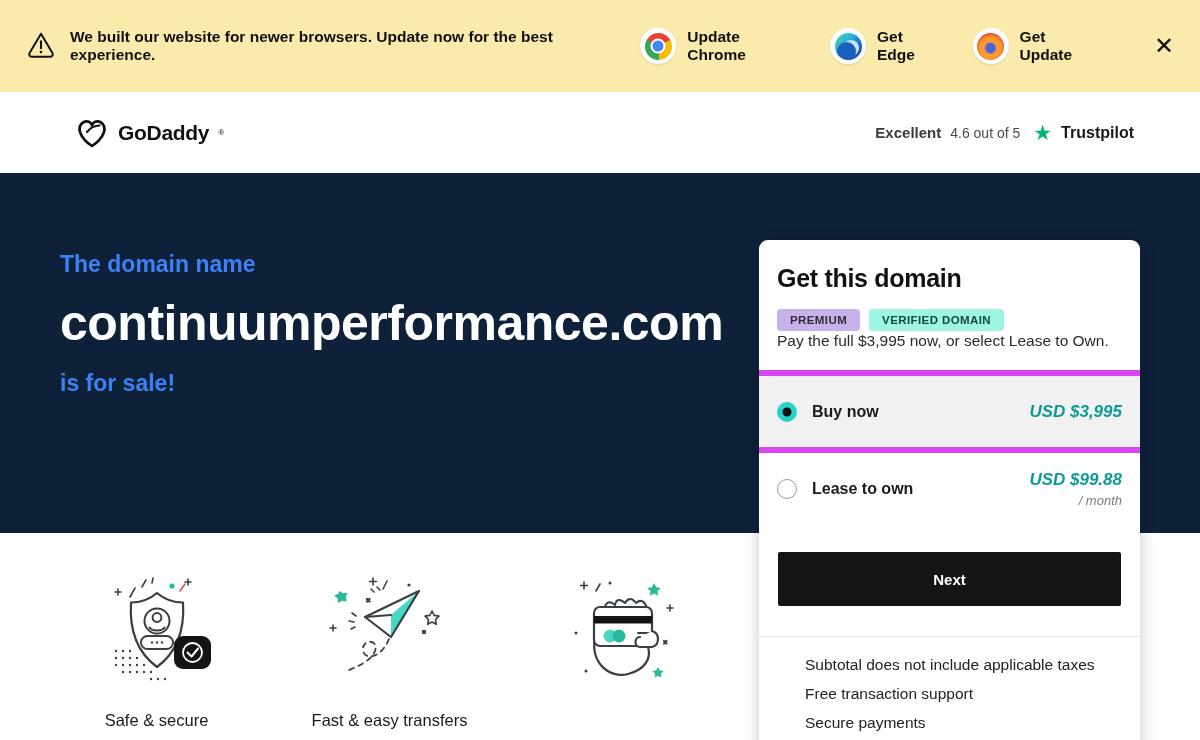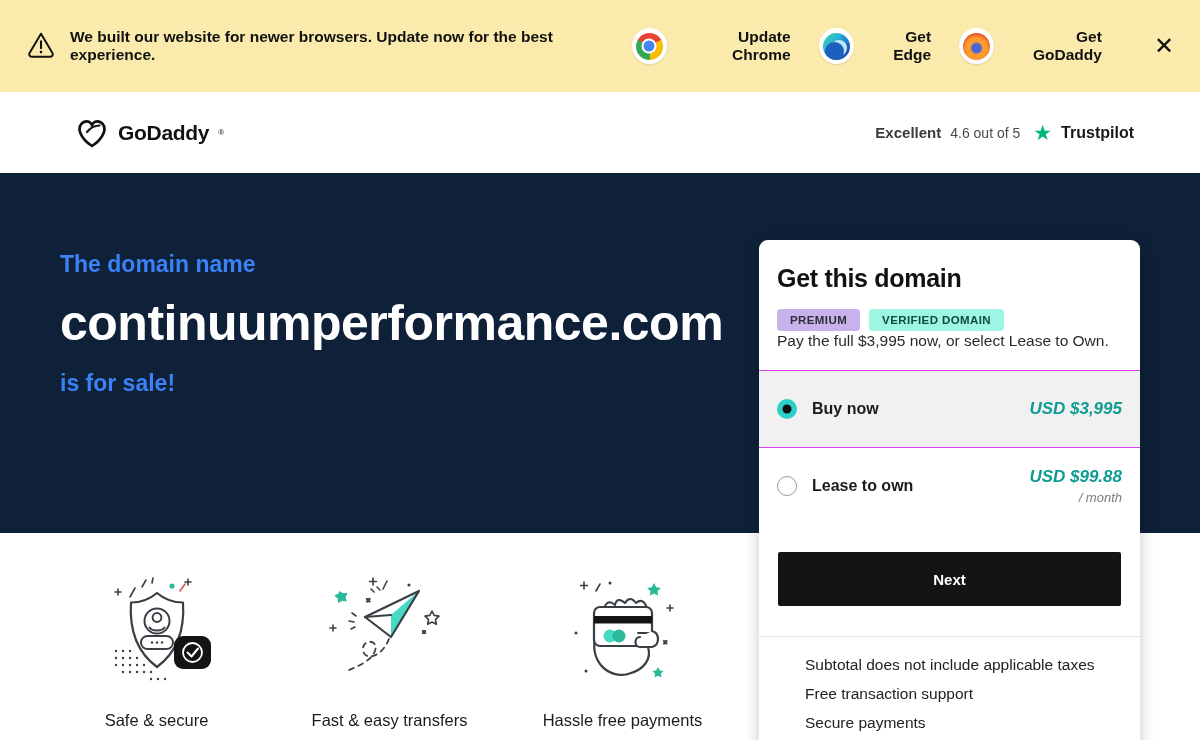--- a/index.html
+++ b/index.html
@@ -3,21 +3,21 @@
 <meta charset="utf-8">
 <style>
   * { margin:0; padding:0; box-sizing:border-box; }
   html,body { width:1200px; height:740px; overflow:hidden; }
   body { position:relative; font-family:"Liberation Sans","DejaVu Sans",sans-serif; background:#fff; color:#111; }
 
   
   .banner { height:92px; background:#FAEBAD; display:flex; align-items:center; padding:0 26px; }
   .banner-msg { display:flex; align-items:center; gap:14px; font-size:15.5px; font-weight:bold; color:#111; }
   .banner-actions { margin-left:auto; display:flex; align-items:center; gap:28px; }
-  .chip { display:flex; align-items:center; gap:11px; font-size:15.5px; font-weight:bold; cursor:pointer;text-align:right; }
+  .chip { display:flex; align-items:center; gap:11px; font-size:15.5px; font-weight:bold; cursor:pointer; }
   .chip-circle { width:36px; height:36px; border-radius:50%; background:#fff; display:flex; align-items:center; justify-content:center; box-shadow:0 1px 2px rgba(0,0,0,.12); }
   .bicon { width:27px; height:27px; border-radius:50%; position:relative; overflow:hidden; }
   .bicon.chrome { background:conic-gradient(from 300deg,#EA4335 0 120deg,#FBBC05 120deg 240deg,#34A853 240deg 360deg); }
   .bicon.chrome::before { content:""; position:absolute; left:50%; top:50%; width:15px; height:15px; transform:translate(-50%,-50%); border-radius:50%; background:#fff; }
   .bicon.chrome::after { content:""; position:absolute; left:50%; top:50%; width:11px; height:11px; transform:translate(-50%,-50%); border-radius:50%; background:#4285F4; }
   .bicon.edge { background:linear-gradient(125deg,#40D3A0 0%,#2BB3D9 40%,#1B62C0 75%,#103E86 100%); }
   .bicon.edge::before { content:""; position:absolute; left:8px; top:7px; width:16px; height:16px; border-radius:50%; background:#BFE9F5; }
   .bicon.edge::after { content:""; position:absolute; left:2px; top:9px; width:19px; height:19px; border-radius:50%; background:#1B5FBF; }
   .bicon.firefox { background:radial-gradient(circle at 50% 56%,#4A63D8 0 21%,#FF9A2E 32% 52%,#E6532A 72%,#CF2F2F 100%); }
   .close-x { font-size:24px; font-weight:400; color:#111; margin-left:24px; cursor:pointer; line-height:1; }
@@ -46,21 +46,21 @@
 
   
   .card { position:absolute; left:759px; top:240px; width:381px; background:#fff; border-radius:9px; box-shadow:0 4px 16px rgba(0,0,0,.22); z-index:5; }
   .card-head { padding:24px 18px 20px; }
   .card-title { font-size:25px; font-weight:bold; color:#111; letter-spacing:-0.3px; margin-bottom:16px; }
   .badges { display:flex; gap:9px; margin-bottom:1px; }
   .badge { font-size:11.5px; font-weight:bold; letter-spacing:.4px; padding:5px 13px; border-radius:4px; }
   .badge.premium { background:#C9B2EC; color:#2E2E38; }
   .badge.verified { background:#9EF5E2; color:#0F4A40; }
   .card-desc { font-size:15.5px; color:#2b2b2b; }
-  .option { height:77px; display:flex; align-items:center; padding:0 18px; border-top:1px solid #d946ef; cursor:pointer; background:#fff; }
+  .option { height:77px; display:flex; align-items:center; padding:0 18px; border-top:6px solid #d946ef; cursor:pointer; background:#fff; }
   .option.selected { background:#F1F1F1; }
   .radio { width:20px; height:20px; border-radius:50%; flex:0 0 auto; position:relative; }
   .radio.on { background:#2BD0C8; }
   .radio.on::after { content:""; position:absolute; left:50%; top:50%; width:9px; height:9px; transform:translate(-50%,-50%); border-radius:50%; background:#111; }
   .radio.off { background:#fff; border:1.5px solid #9a9a9a; }
   .opt-label { font-size:16px; font-weight:bold; color:#1b1b1b; margin-left:15px; }
   .opt-price-block { margin-left:auto; text-align:right;font-style:italic; }
   .opt-price { font-size:17px; font-weight:bold; color:#0D9B93; }
   .opt-per { font-size:13px; color:#7a7a7a; margin-top:3px; }
   .cta-wrap { padding:28px 19px 30px; border-bottom:1px solid #E3E3E3; }
@@ -94,21 +94,21 @@
     <div class="chip">
       <span class="chip-circle">
           <span class="bicon edge"></span>
         </span>
       <span>Get Edge</span>
     </div>
     <div class="chip">
       <span class="chip-circle">
           <span class="bicon firefox"></span>
         </span>
-      <span>Get GoDaddy</span>
+      <span>Get Update</span>
     </div>
     <span class="close-x">✕</span>
   </div>
 </div>
 
 <div class="header">
   <div class="brand">
     <svg width="34" height="34" viewBox="0 0 34 34">
       <path d="M17 30 C 5 22 1 11 8 6.5 C 12.5 3.8 16 6 17 9.5 C 18 6 21.5 3.8 26 6.5 C 33 11 29 22 17 30 Z" stroke="#111" stroke-width="2.7" fill="none" stroke-linejoin="round"></path>
       <path d="M12 16 C 15.5 11.5 20 9.5 24.5 9.5" stroke="#111" stroke-width="2.2" fill="none" stroke-linecap="round"></path>
@@ -215,21 +215,20 @@
         <path d="M46 34 Q49 23 57 30 Q59 21 67 28 Q72 20 78 28 Q85 22 89 33" stroke-width="2"></path>
         <path d="M38 58 C 30 88 52 104 70 99 C 86 95 94 84 90 72" stroke-width="2.2"></path>
         <rect x="36" y="32" width="58" height="39" rx="6" fill="#fff" stroke-width="2.2"></rect>
         <rect x="36" y="41" width="58" height="7.5" fill="#141414" stroke="none"></rect>
         <circle cx="52" cy="61" r="6.5" fill="#45D8C5" stroke="none"></circle>
         <circle cx="61" cy="61" r="6.5" fill="#2BB99A" stroke="none"></circle>
         <path d="M80 58 L92 58 M80 64 L88 64" stroke-width="2"></path>
         <path d="M94 56 C 102 58 102 70 94 72 L82 72 C 76 72 76 62 82 62" stroke-width="2.2" fill="#fff"></path>
       </svg>
     </div>
-    <div class="feature-label">Hassle free payments</div>
   </div>
 </div>
 
 <div class="card">
   <div class="card-head">
     <div class="card-title">Get this domain</div>
     <div class="badges">
       <span class="badge premium">PREMIUM</span>
       <span class="badge verified">VERIFIED DOMAIN</span>
     </div>

